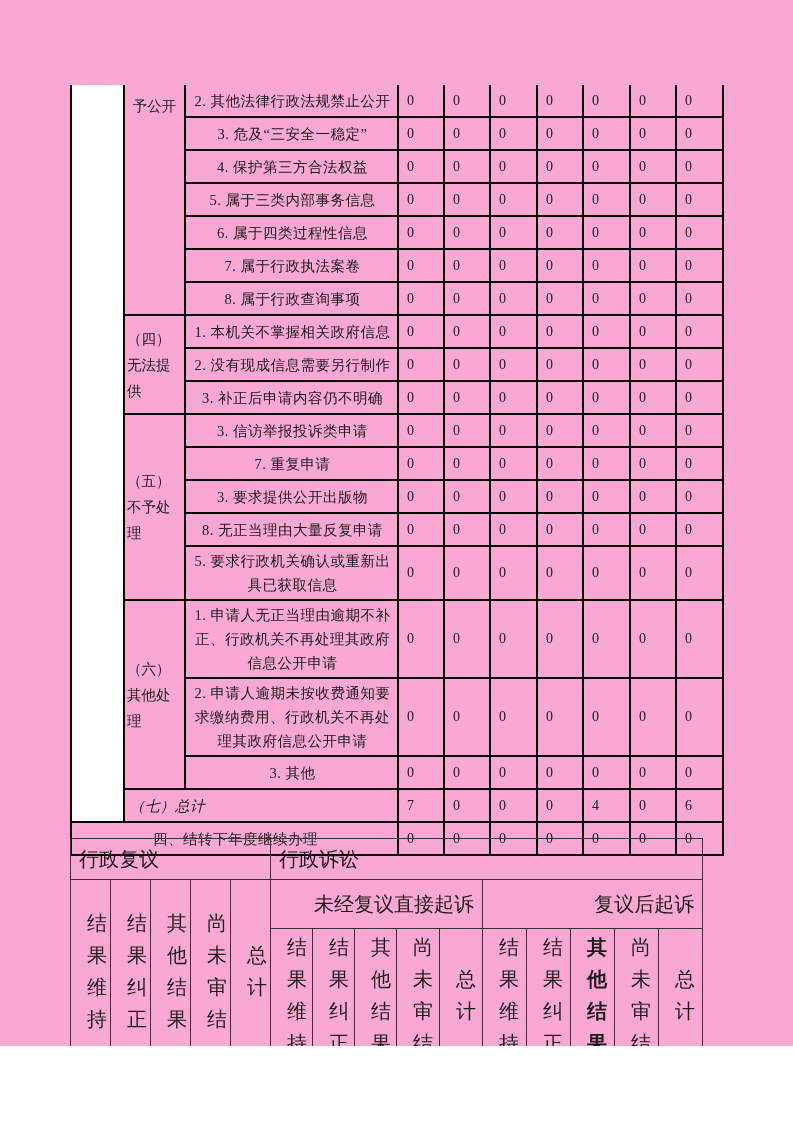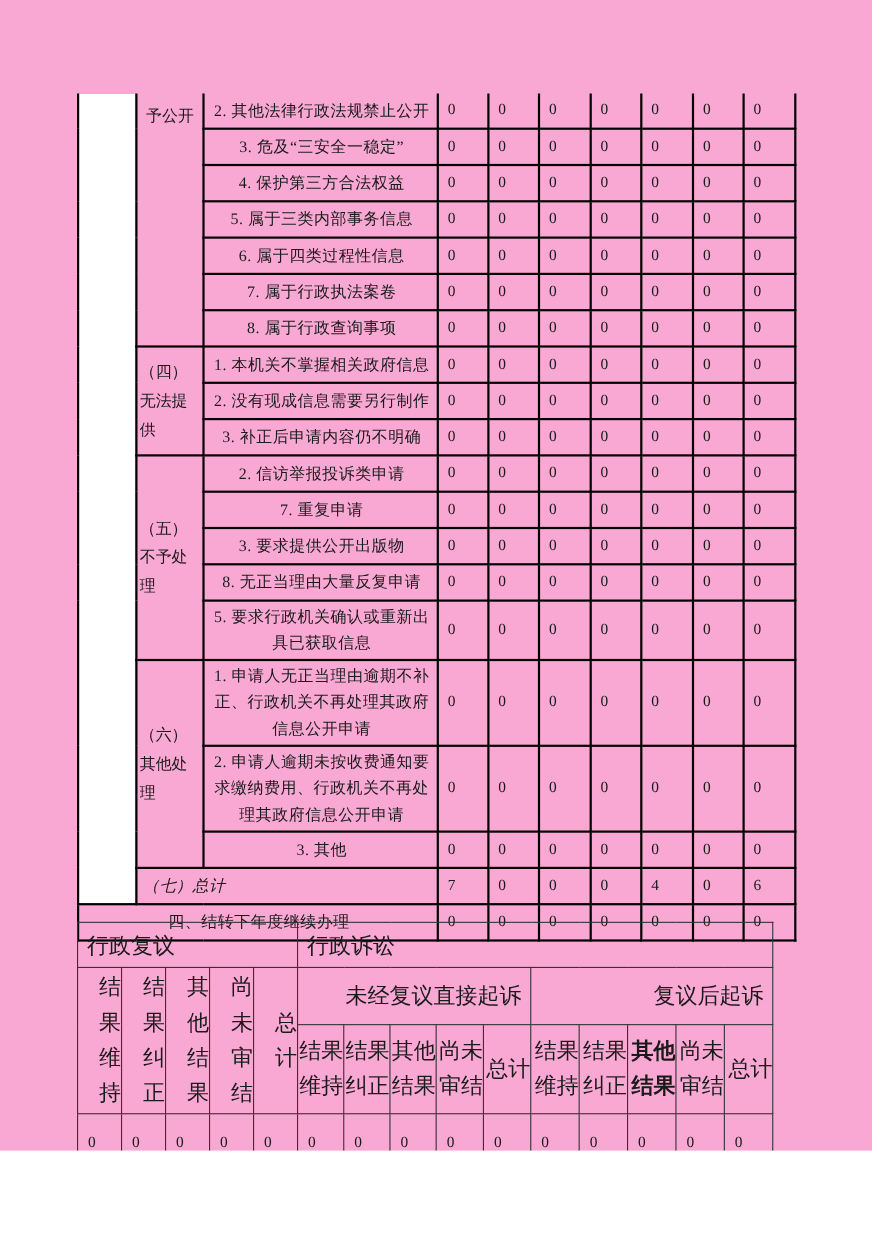--- a/index.html
+++ b/index.html
@@ -46,21 +46,21 @@
     border-collapse:collapse;table-layout:fixed;
   }
   table.t2 td{
     border:1.5px solid #333;
     font-size:20px;
     vertical-align:middle;
     overflow:hidden;
   }
   .t2 td.grp{text-align:left;padding:4px 8px;height:32px;}
   .t2 td.subgrp{text-align:right;padding:4px 8px;height:40px;}
-  .t2 td.colhdr{text-align:right;line-height:32px;padding:2px 0;}
+  .t2 td.colhdr{text-align:center;line-height:32px;padding:2px 16px;}
   .t2 tr.hdr-row td{height:72px;}
   .t2 td.bold{font-weight:bold;}
   .t2 td.val{text-align:left;padding-left:9px;height:52px;font-size:14px;}
 </style>
 </head>
 <body>
 
 <div class="page">
 
   <table class="t1">
@@ -175,21 +175,21 @@
           <td class="val">0</td>
           <td class="val">0</td>
           <td class="val">0</td>
           <td class="val">0</td>
           <td class="val">0</td>
           <td class="val">0</td>
           <td class="val">0</td>
         </tr>
         <tr>
           <td class="cat" rowspan="5">（五）不予处理</td>
-          <td class="lbl">2. 信访举报投诉类申请</td>
+          <td class="lbl">3. 信访举报投诉类申请</td>
           <td class="val">0</td>
           <td class="val">0</td>
           <td class="val">0</td>
           <td class="val">0</td>
           <td class="val">0</td>
           <td class="val">0</td>
           <td class="val">0</td>
         </tr>
         <tr>
           <td class="lbl">7. 重复申请</td>

